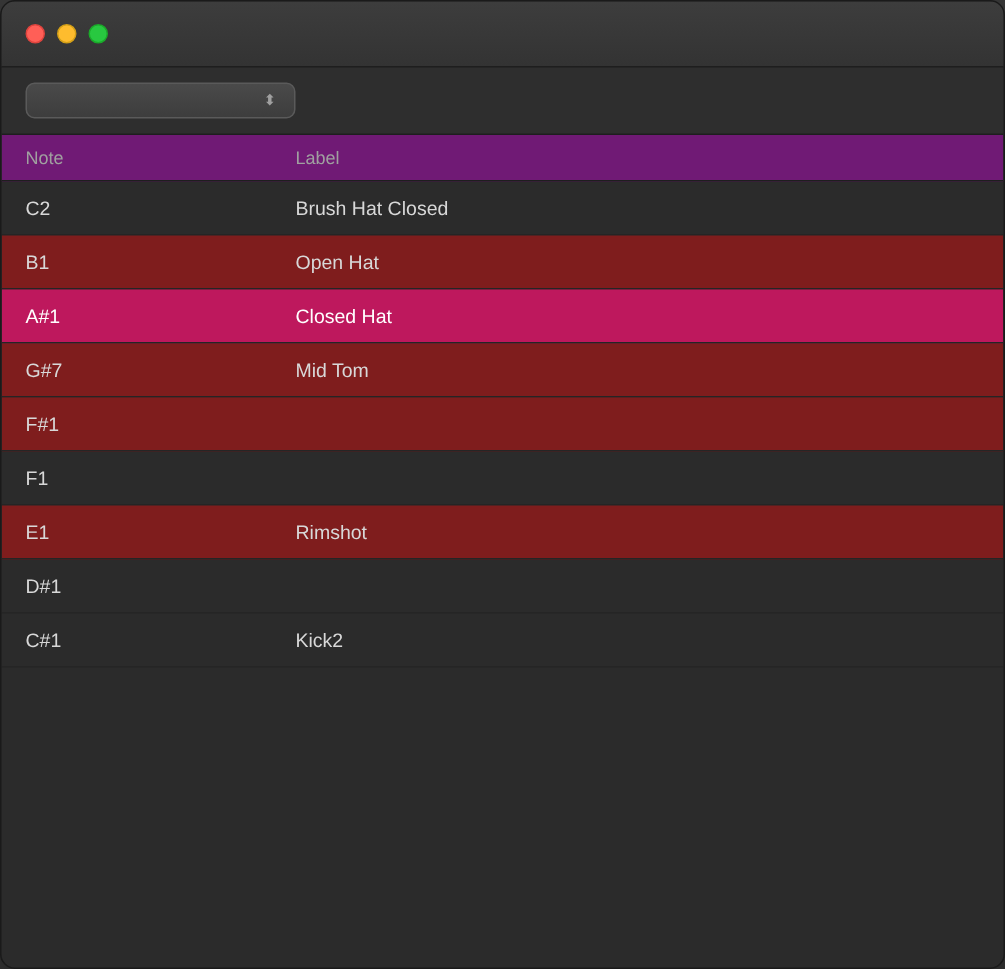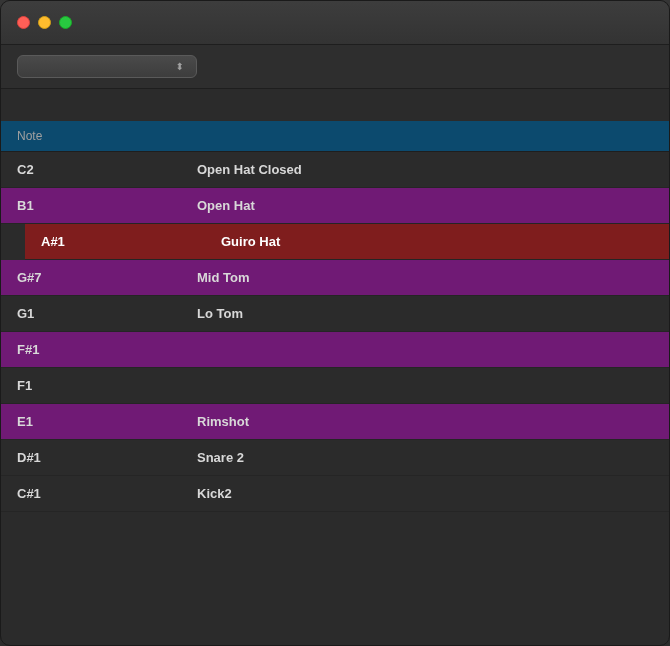--- a/index.html
+++ b/index.html
@@ -98,37 +98,35 @@
       flex: 1;
       overflow: hidden;
       position: relative;
       display: flex;
       flex-direction: column;
     }
 
     .table-header {
       display: grid;
       grid-template-columns: 180px 1fr;
-      background: #0c4a6e;
+      background: #701a75;
       border-bottom: 1px solid #1e1e1e;
       flex-shrink: 0;
-      margin-top: 32px;
     }
 
     .table-header-cell {
       padding: 8px 16px;
       color: #a0a0a0;
       font-size: 12px;
       font-weight: 500;
     }
 
     .table-body {
       flex: 1;
       overflow-y: auto;
-      font-weight: bold;
     }
 
     .table-body::-webkit-scrollbar {
       width: 8px;
     }
 
     .table-body::-webkit-scrollbar-track {
       background: #2b2b2b;
     }
 
@@ -138,26 +136,25 @@
     }
 
     .table-row {
       display: grid;
       grid-template-columns: 180px 1fr;
       border-bottom: 1px solid #252525;
       cursor: pointer;
     }
 
     .table-row.selected {
+      background: #be185d;
+    }
+
+    .table-row.alt {
       background: #7f1d1d;
-      margin-left: 24px;
-    }
-
-    .table-row.alt {
-      background: #701a75;
     }
 
     .table-cell {
       padding: 10px 16px;
       color: #d8d8d8;
       font-size: 13px;
     }
 
     .table-row.selected .table-cell {
       color: #ffffff;
@@ -179,55 +176,51 @@
   <div class="toolbar">
     <button class="dropdown-btn">
       <span></span>
       <span class="chevron">⬍</span>
     </button>
   </div>
 
   <div class="table-container">
     <div class="table-header">
       <div class="table-header-cell">Note</div>
+      <div class="table-header-cell">Label</div>
     </div>
     <div class="table-body" id="table-body">
     <div class="table-row">
           <div class="table-cell">C2</div>
-          <div class="table-cell">Open Hat Closed</div>
+          <div class="table-cell">Brush Hat Closed</div>
         </div>
         <div class="table-row alt">
           <div class="table-cell">B1</div>
           <div class="table-cell">Open Hat</div>
         </div>
         <div class="table-row selected">
           <div class="table-cell">A#1</div>
-          <div class="table-cell">Guiro Hat</div>
+          <div class="table-cell">Closed Hat</div>
         </div>
         <div class="table-row alt">
           <div class="table-cell">G#7</div>
           <div class="table-cell">Mid Tom</div>
         </div>
-        <div class="table-row">
-          <div class="table-cell">G1</div>
-          <div class="table-cell">Lo Tom</div>
-        </div>
         <div class="table-row alt">
           <div class="table-cell">F#1</div>
         </div>
         <div class="table-row">
           <div class="table-cell">F1</div>
         </div>
         <div class="table-row alt">
           <div class="table-cell">E1</div>
           <div class="table-cell">Rimshot</div>
         </div>
         <div class="table-row">
           <div class="table-cell">D#1</div>
-          <div class="table-cell">Snare 2</div>
         </div>
         <div class="table-row">
           <div class="table-cell">C#1</div>
           <div class="table-cell">Kick2</div>
         </div>
       </div>
   </div>
 </div>
 
 </body></html>

